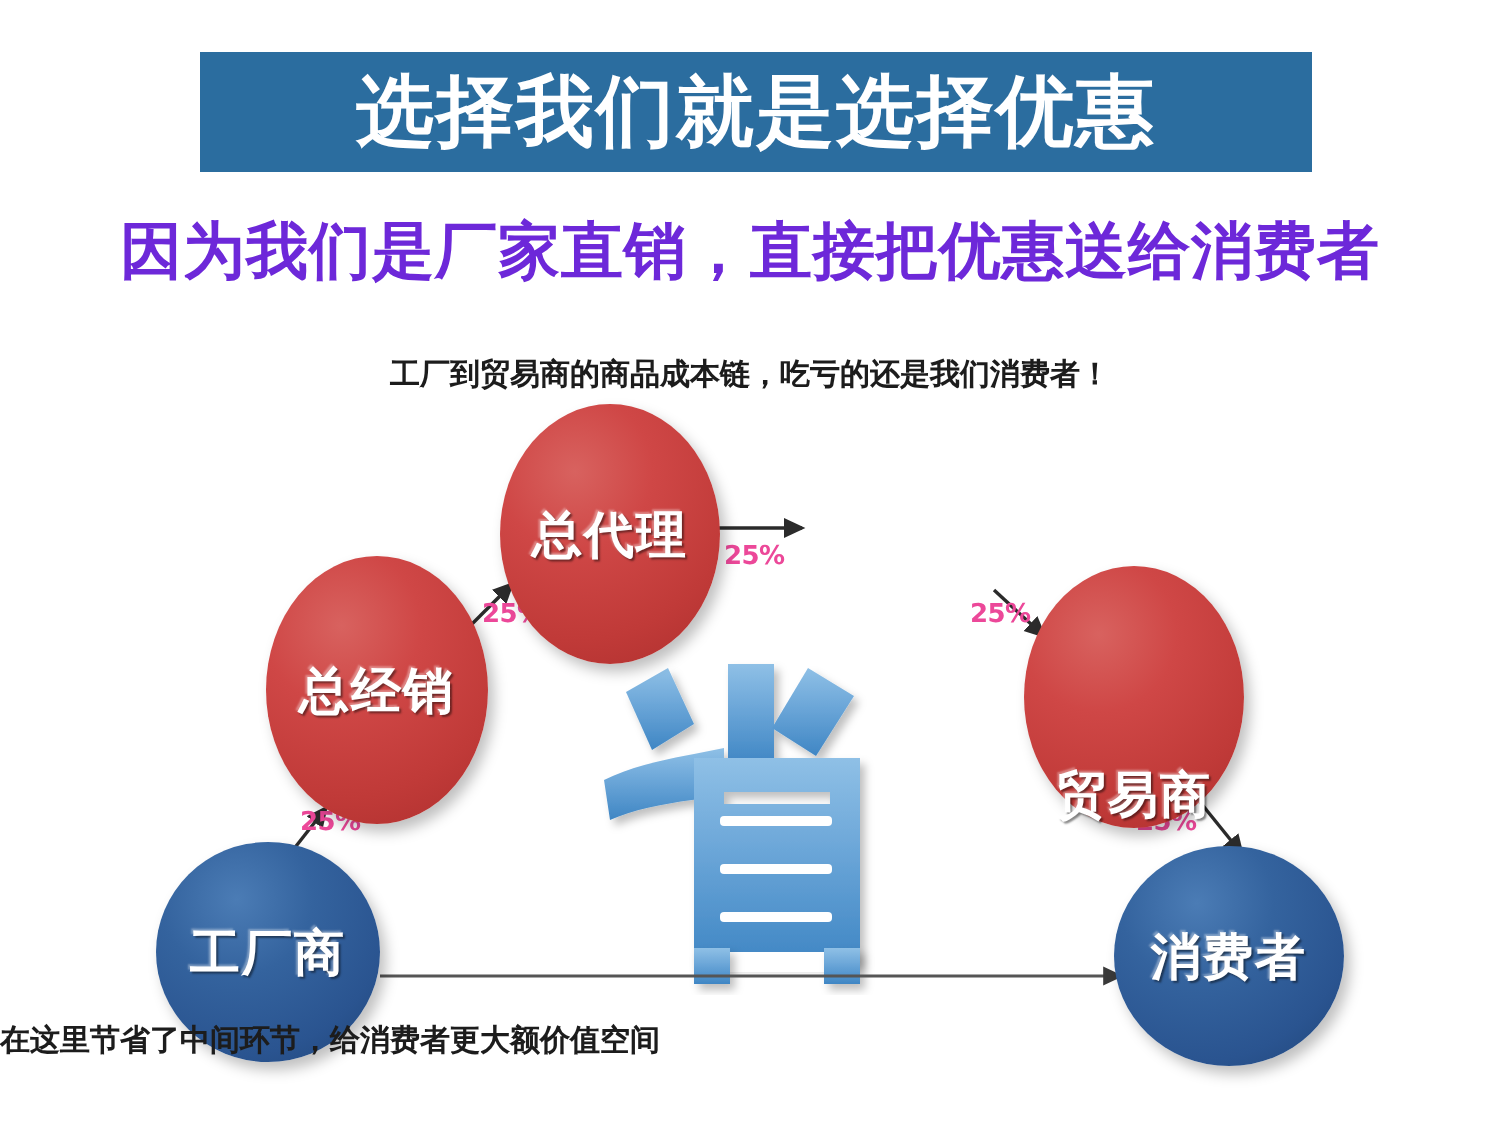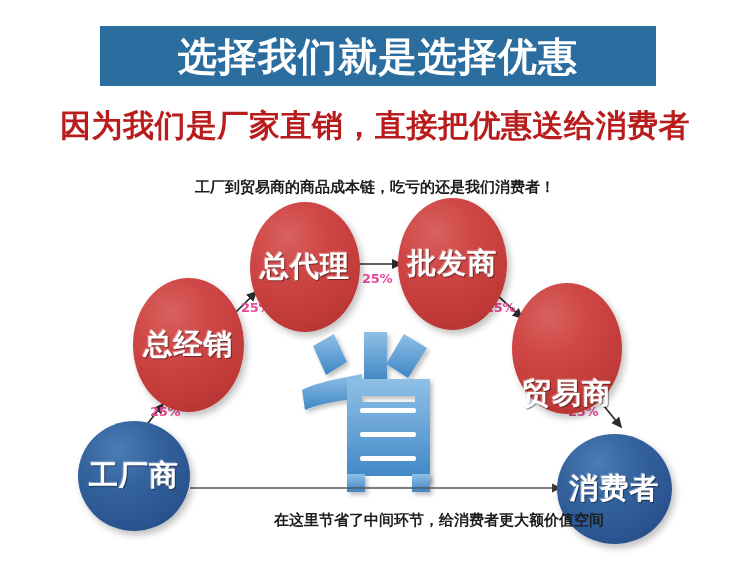--- a/index.html
+++ b/index.html
@@ -41,21 +41,21 @@
     font-weight: 700;
   }
 
   
   .subtitle {
     position: absolute;
     left: 0;
     top: 105px;
     width: 750px;
     text-align: center;
-    color: #b91c1c;
+    color: #6d28d9;
     font-size: 31px;
     font-weight: bold;
     letter-spacing: 0.5px;
     white-space: nowrap;
     text-shadow: 1px 1px 0 rgba(255,255,255,0.6);
   }
 
   
   .lead-caption {
     position: absolute;
@@ -68,60 +68,60 @@
     font-weight: bold;
     white-space: nowrap;
   }
 
   
   .bottom-caption {
     position: absolute;
     left: 0;
     top: 511px;
     width: 604px;
-    text-align: right;
+    text-align: left;
     color: #1c1c1c;
     font-size: 15px;
     font-weight: bold;
     white-space: nowrap;
   }
 
   
   .node {
     position: absolute;
     border-radius: 50%;
     display: flex;
     align-items: center;
     justify-content: center;
     box-shadow: 3px 4px 7px rgba(0,0,0,0.25);
   }
   .node-label {
     color: #ffffff;
     font-weight: bold;
-    font-size: 29px;
+    font-size: 25px;
     letter-spacing: 1px;
     white-space: nowrap;
     text-shadow:
       1px 1px 1px rgba(0,0,0,0.45),
       -1px -1px 1px rgba(255,255,255,0.35);
   }
   .node.red {
     background: radial-gradient(circle at 34% 26%, #d8625f 0%, #cf4746 32%, #c03a38 70%, #ae2f2e 100%);
   }
   .node.blue {
     background: radial-gradient(circle at 36% 26%, #4b7cb5 0%, #34639e 35%, #2a5490 72%, #1f4477 100%);
   }
 
   
   #node-factory      { left: 78px;  top: 421px; width: 112px; height: 110px; font-family: Liberation Serif, serif; }
   #node-distributor  { left: 133px; top: 278px; width: 111px; height: 134px; }
   #node-agent        { left: 250px; top: 202px; width: 110px; height: 130px; }
   #node-wholesaler   { left: 398px; top: 198px; width: 109px; height: 132px; }
   #node-trader       { left: 512px; top: 283px; width: 110px; height: 131px; align-items: flex-end; }
-  #node-consumer     { left: 557px; top: 434px; width: 115px; height: 110px; }
+  #node-consumer     { left: 557px; top: 423px; width: 115px; height: 110px; }
 
   
   #watermark {
     position: absolute;
     left: 300px;
     top: 322px;
     width: 180px;
     height: 180px;
     pointer-events: none;
   }
@@ -239,23 +239,20 @@
   </div>
 
   <div class="node red" id="node-distributor">
     <span class="node-label">总经销</span>
   </div>
 
   <div class="node red" id="node-agent">
     <span class="node-label">总代理</span>
   </div>
 
-  <div class="node red" id="node-wholesaler">
-    <span class="node-label">批发商</span>
-  </div>
 
   <div class="node red" id="node-trader">
     <span class="node-label">贸易商</span>
   </div>
 
   <div class="node blue" id="node-consumer">
     <span class="node-label">消费者</span>
   </div>
 
   <div class="bottom-caption">在这里节省了中间环节，给消费者更大额价值空间</div>

